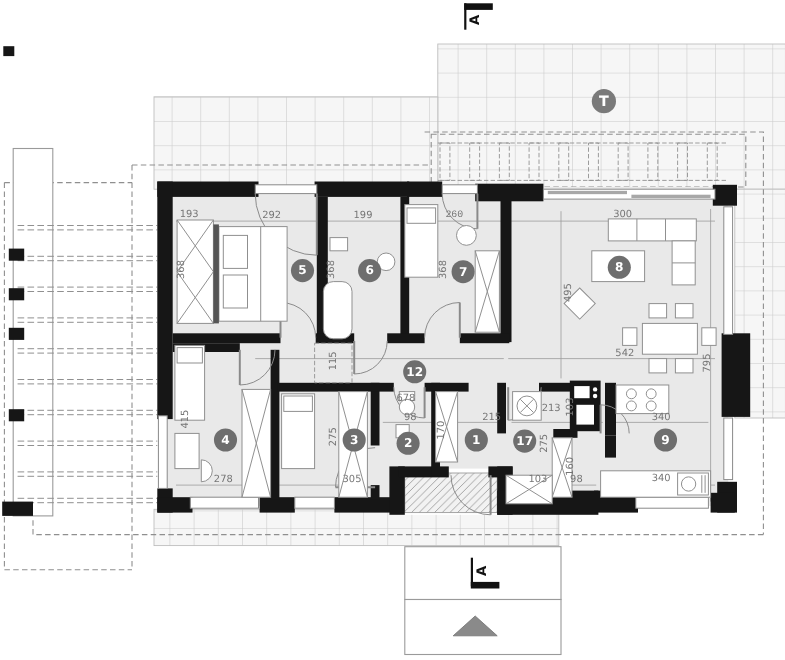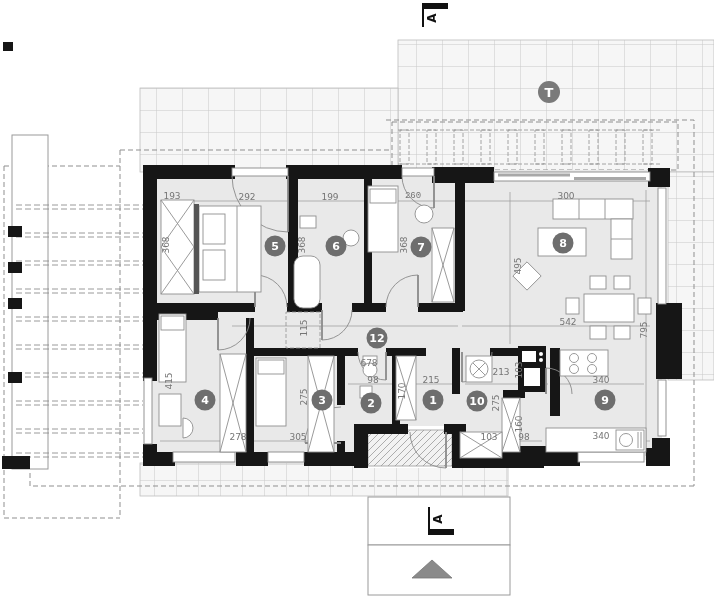--- a/index.html
+++ b/index.html
@@ -312,21 +312,21 @@
   </div>
 <div class="badge" style="left: 275px; top: 246px;">5</div>
       <div class="badge" style="left: 336px; top: 246px;">6</div>
       <div class="badge" style="left: 421px; top: 247px;">7</div>
       <div class="badge" style="left: 563px; top: 243px;">8</div>
       <div class="badge" style="left: 377px; top: 338px;">12</div>
       <div class="badge" style="left: 205px; top: 400px;">4</div>
       <div class="badge" style="left: 322px; top: 400px;">3</div>
       <div class="badge" style="left: 371px; top: 403px;">2</div>
       <div class="badge" style="left: 433px; top: 400px;">1</div>
-      <div class="badge" style="left: 477px; top: 401px;">10</div>
+      <div class="badge" style="left: 477px; top: 401px;">17</div>
       <div class="badge" style="left: 605px; top: 400px;">9</div>
       <div class="dim" style="left: 172px; top: 196px;">193</div>
       <div class="dim" style="left: 247px; top: 197px;">292</div>
       <div class="dim" style="left: 330px; top: 197px;">199</div>
       <div class="dim" style="left: 413px; top: 196px; font-family: Liberation Mono, monospace;">260</div>
       <div class="dim" style="left: 566px; top: 196px;">300</div>
       <div class="dim vert" style="left: 166px; top: 245px;">368</div>
       <div class="dim vert" style="left: 302px; top: 245px;">368</div>
       <div class="dim vert" style="left: 404px; top: 245px;">368</div>
       <div class="dim vert" style="left: 518px; top: 266px;">495</div>
@@ -334,22 +334,22 @@
       <div class="dim" style="left: 369px; top: 322px; margin-top: 41px;">678</div>
       <div class="dim" style="left: 568px; top: 322px;">542</div>
       <div class="dim vert" style="left: 304px; top: 328px;">115</div>
       <div class="dim vert" style="left: 169px; top: 381px;">415</div>
       <div class="dim vert" style="left: 304px; top: 397px;">275</div>
       <div class="dim vert" style="left: 402px; top: 391px;">170</div>
       <div class="dim vert" style="left: 519px; top: 370px;">103</div>
       <div class="dim vert" style="left: 496px; top: 403px;">275</div>
       <div class="dim vert" style="left: 519px; top: 424px;">160</div>
       <div class="dim" style="left: 373px; top: 380px;">98</div>
-      <div class="dim" style="left: 431px; top: 380px;">215</div>
+      <div class="dim" style="left: 447px; top: 380px;">215</div>
       <div class="dim" style="left: 501px; top: 372px;">213</div>
       <div class="dim" style="left: 601px; top: 380px;">340</div>
-      <div class="dim" style="left: 203px; top: 437px; margin-left: 35px;">278</div>
-      <div class="dim" style="left: 298px; top: 437px;">305</div>
+      <div class="dim" style="left: 203px; top: 437px;">278</div>
+      <div class="dim" style="left: 320px; top: 437px;">305</div>
       <div class="dim" style="left: 489px; top: 437px;">103</div>
       <div class="dim" style="left: 524px; top: 437px;">98</div>
       <div class="dim" style="left: 601px; top: 436px;">340</div>
     </div>
 </div>
 
 </body></html>

